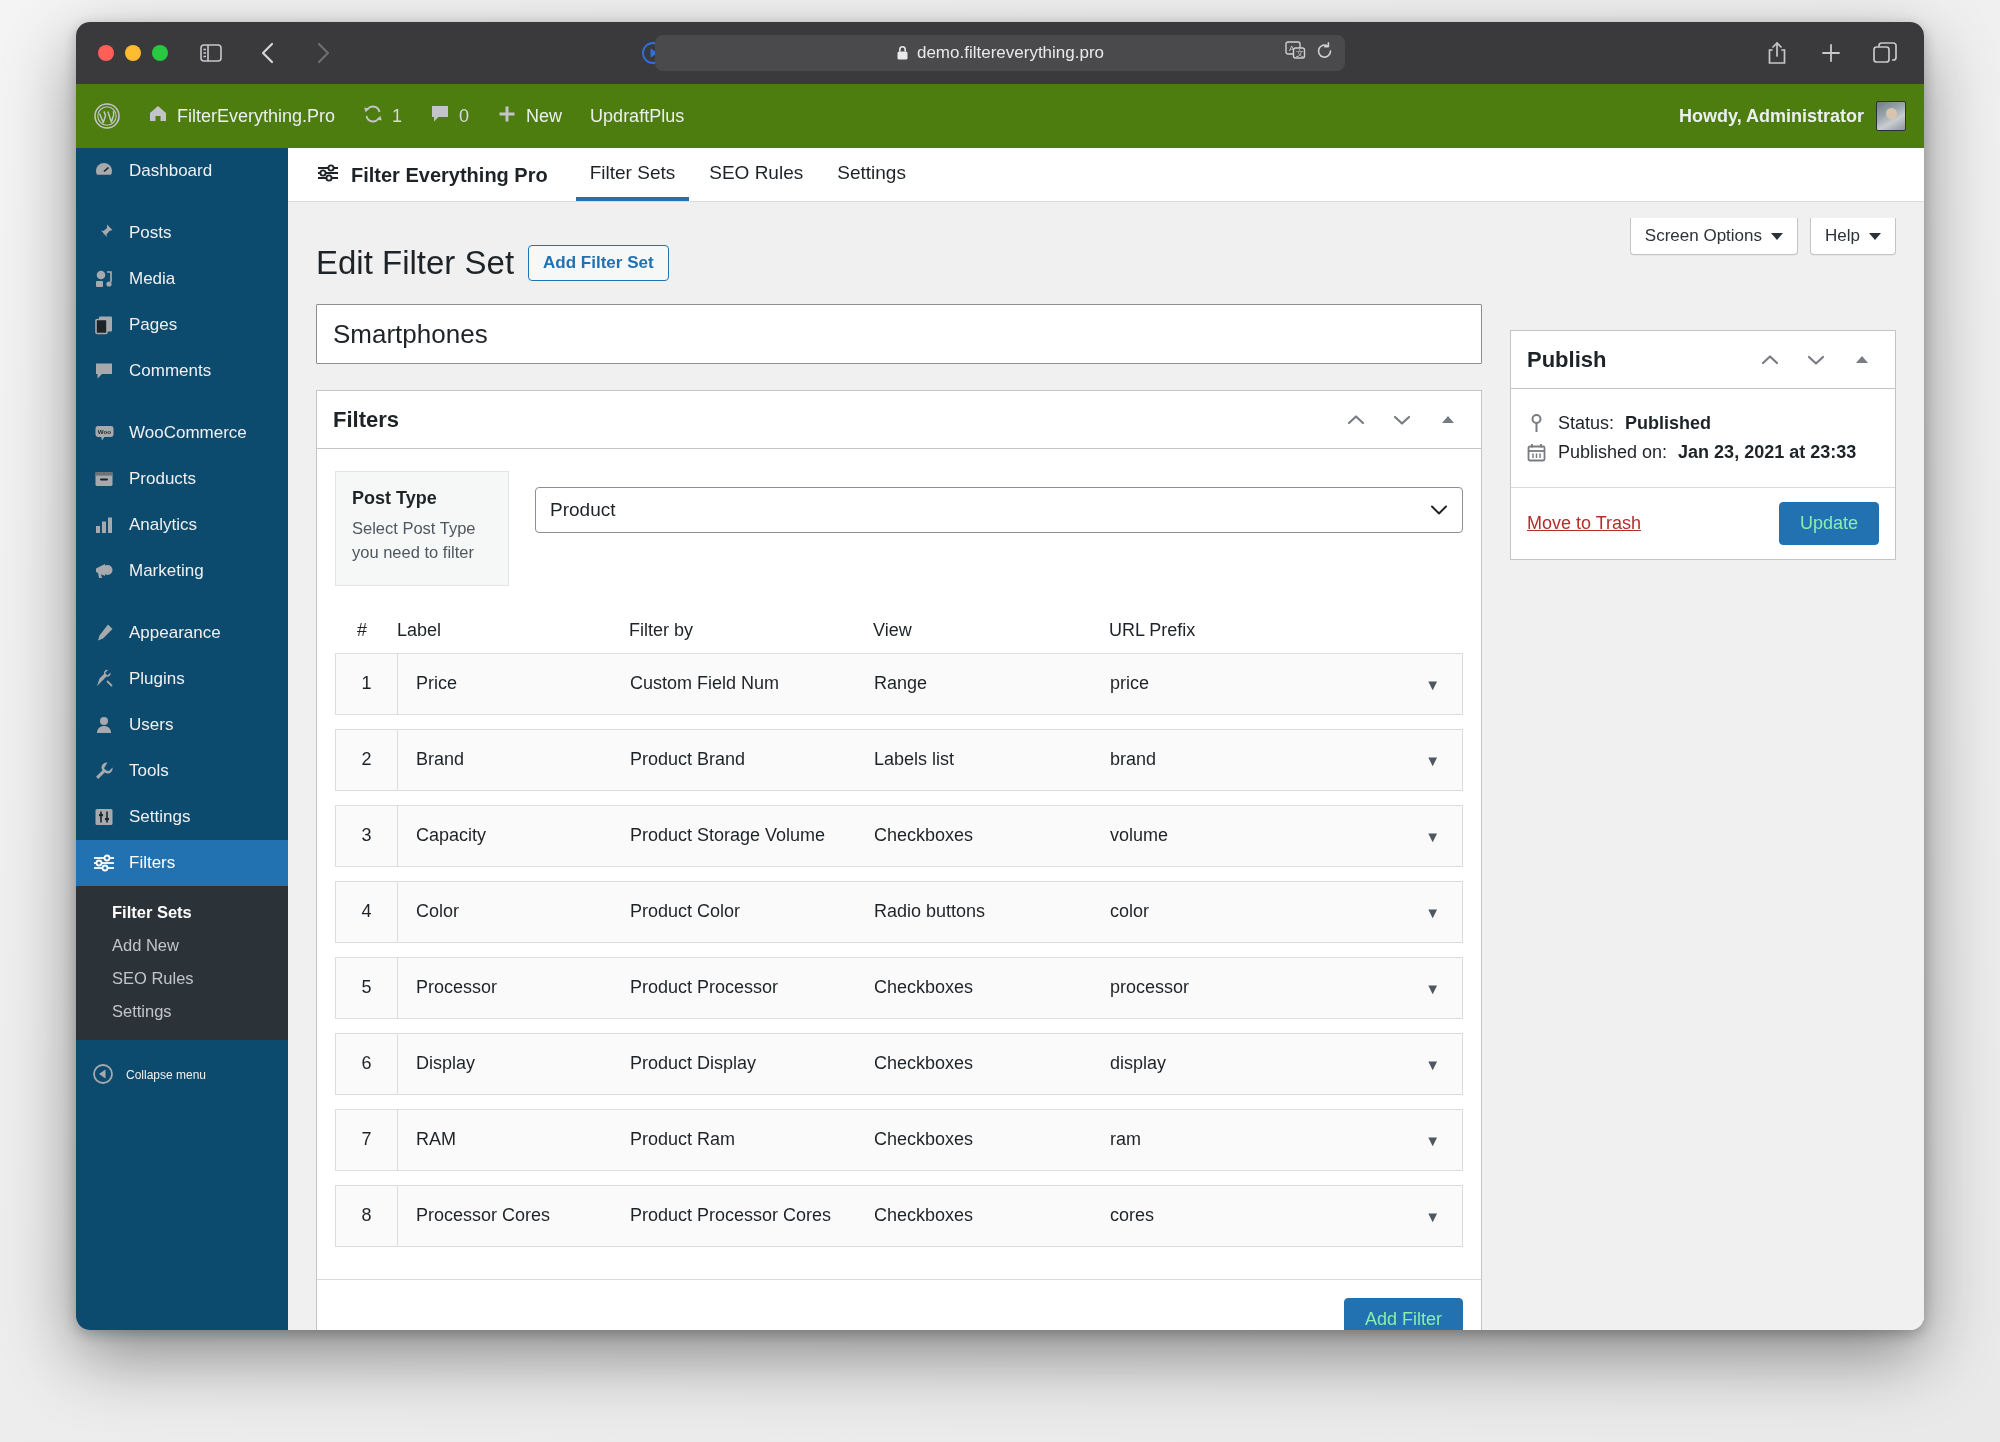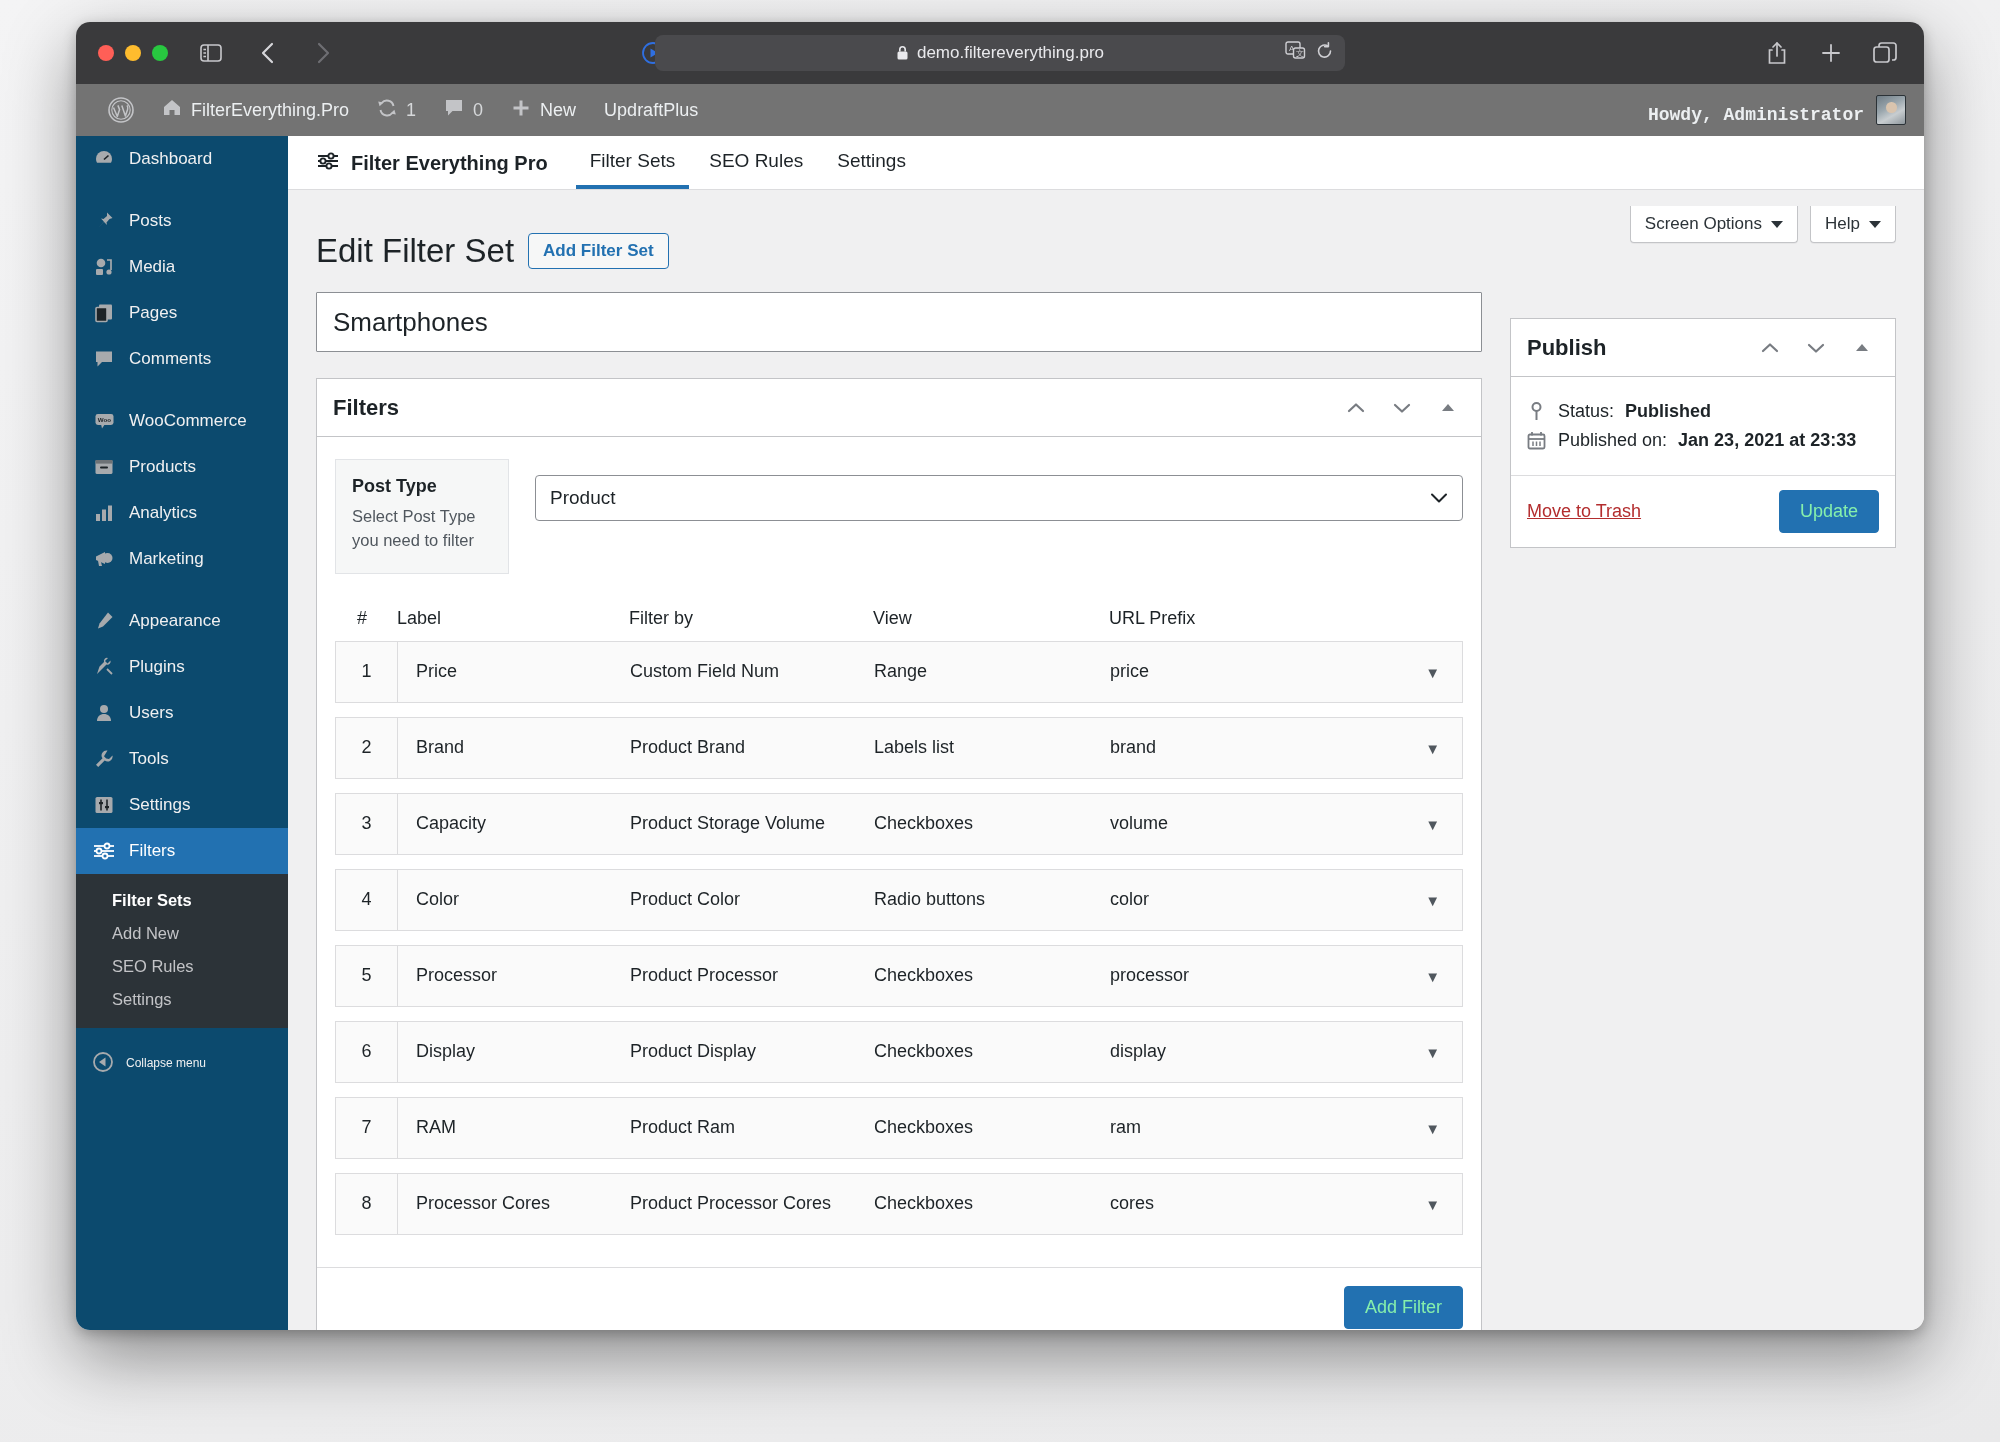--- a/index.html
+++ b/index.html
@@ -63,36 +63,36 @@
     display: flex; align-items: center; gap: 10px;
     color: #cfcfd3;
   }
   .tb-right {
     position: absolute; right: 22px; top: 50%; transform: translateY(-50%);
     display: flex; align-items: center; gap: 20px;
   }
 
   
   .adminbar {
-    height: 52px; background: #737373;
+    height: 64px; background: #4d7c0f;
     display: flex; align-items: center;
     color: #eceff1; font-size: 18px;
-    padding-left: 28px;
+    padding-left: 14px;
     position: relative;
   }
   .ab-item {
     display: flex; align-items: center; gap: 9px;
     padding: 0 14px; height: 52px;
     color: #eceff1;
   }
   .ab-item .cnt { color: #d6d8da; }
   .ab-right {
     position: absolute; right: 18px;
-    display: flex; align-items: flex-end; gap: 12px;
-    font-size: 18px; font-weight: bold; font-family: Liberation Mono, monospace;
+    display: flex; align-items: center; gap: 12px;
+    font-size: 18px; font-weight: bold;
   }
   .avatar {
     width: 30px; height: 30px; border-radius: 2px;
     background: linear-gradient(150deg,#6f7c85 0%,#9aa6ad 40%,#c8cdd0 65%,#8d969c 100%);
     position: relative; overflow:hidden;
     border: 1px solid #2b3237;
   }
   .avatar::after {
     content:""; position:absolute; left:32%; top:22%;
     width:38%; height:40%; border-radius:50%;

